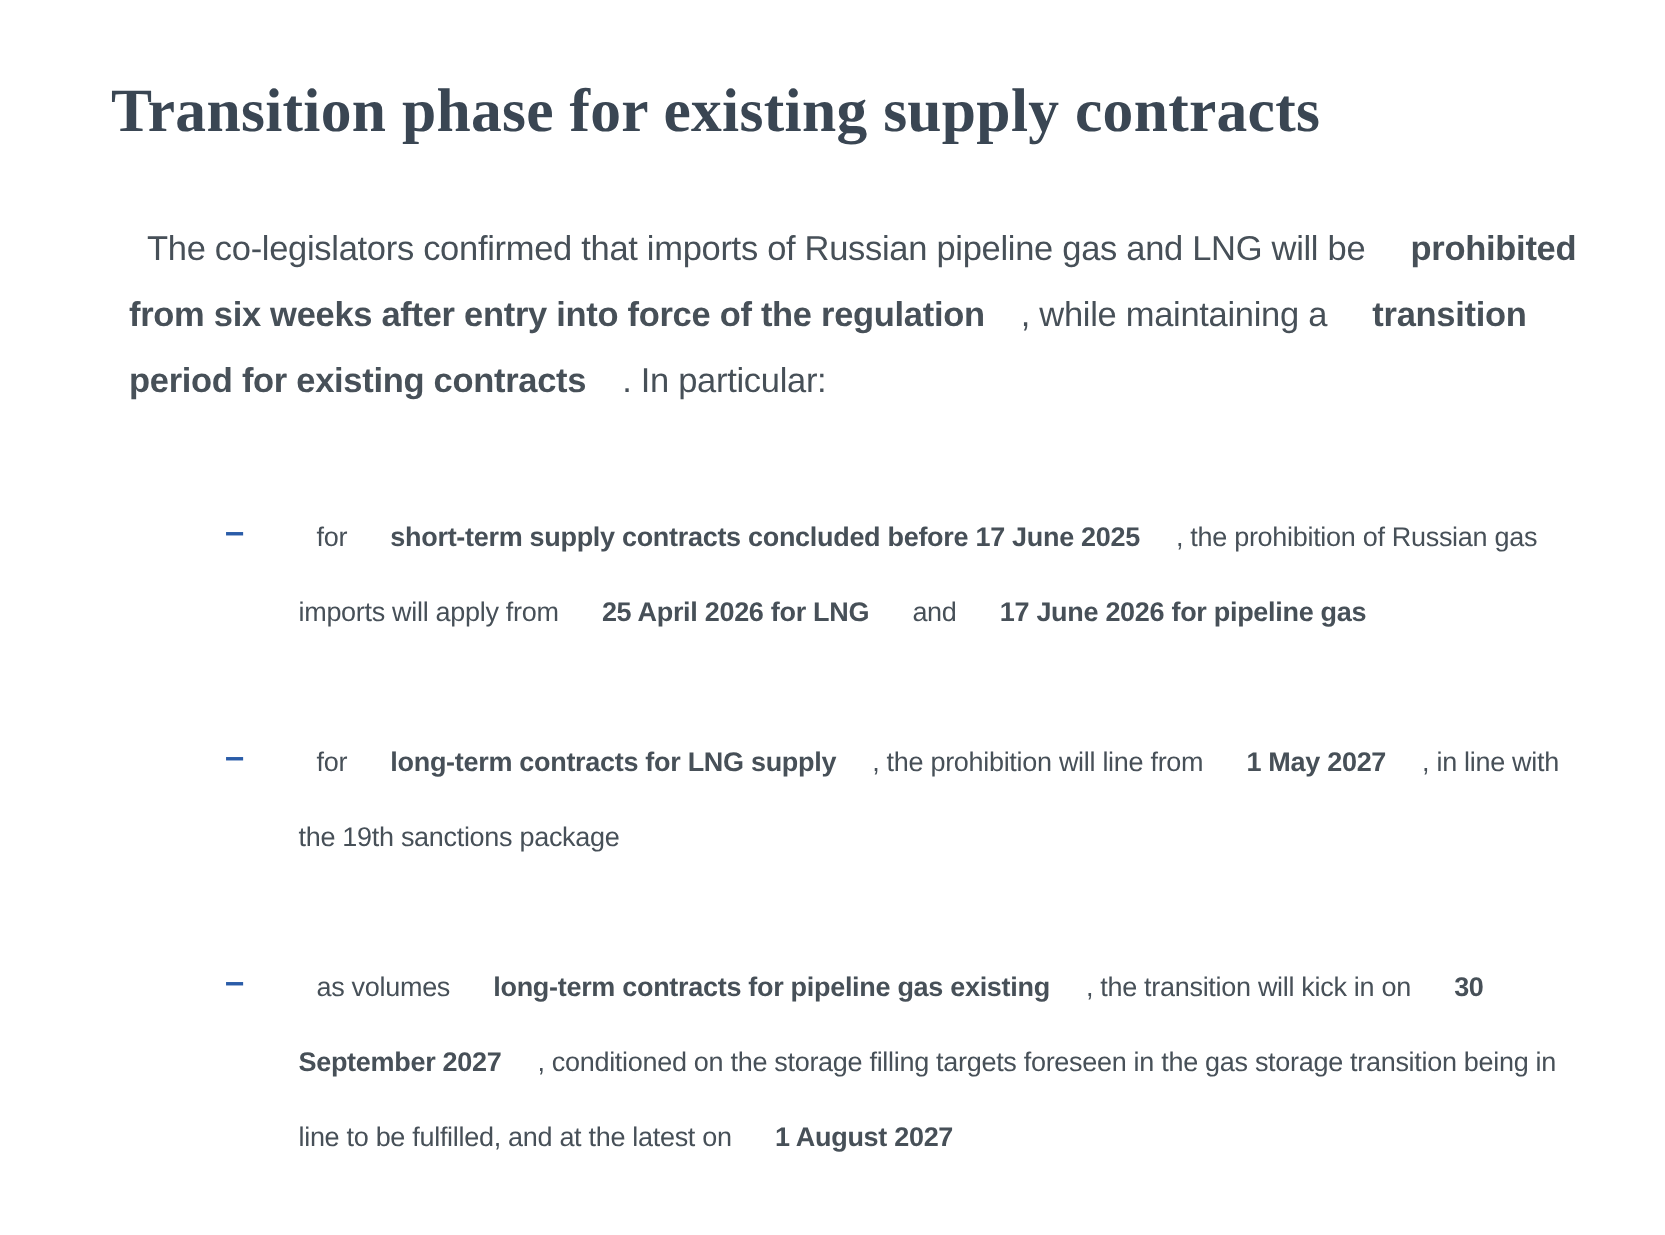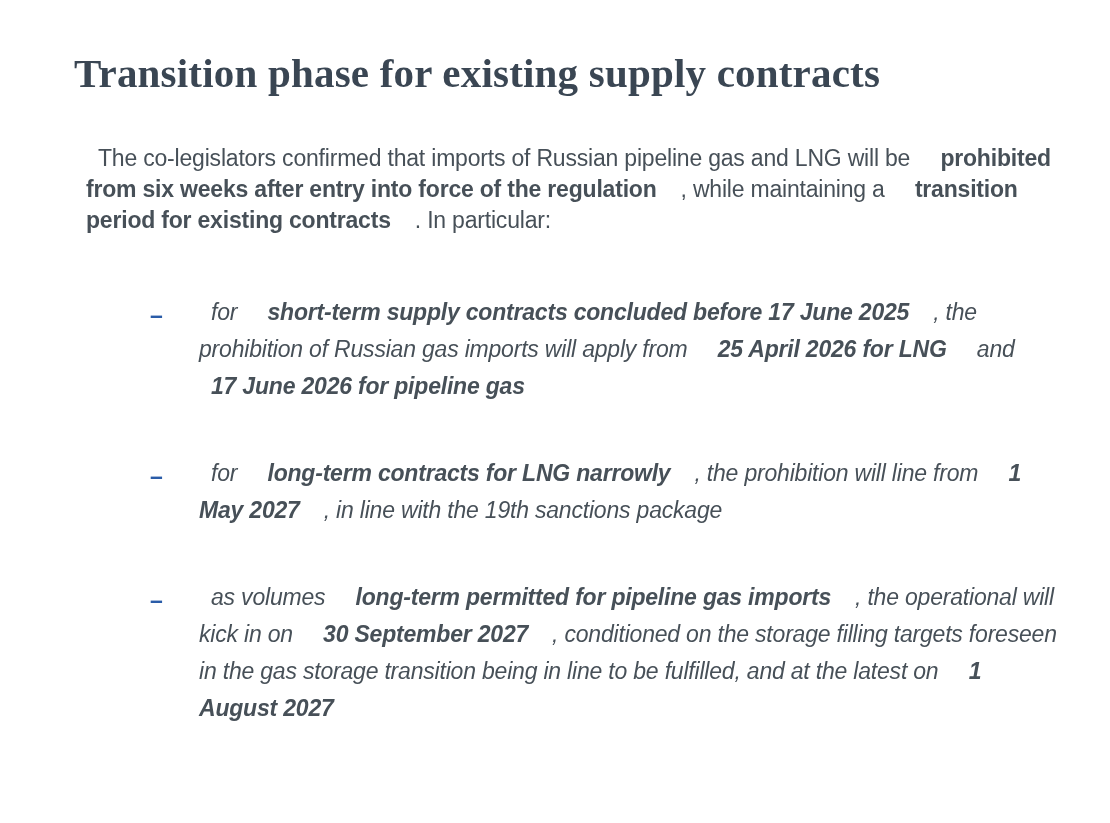--- a/index.html
+++ b/index.html
@@ -27,21 +27,21 @@
     font-family: "Liberation Serif", "DejaVu Serif", serif;
     font-weight: 700;
     font-size: 41px;
     line-height: 1.25;
     color: var(--heading-color);
     letter-spacing: 0.2px;
     margin: 2px 0 44px 0;
   }
   .para {
     font-size: 23px;
-    line-height: 31px;
+    line-height: 44px;
     letter-spacing: -0.2px;
     color: var(--body-color);
     max-width: 1016px;
   }
   .b { font-weight: 700; }
   ul.dash-list {
     list-style: none;
     margin: 46px 0 52px 0;
     padding: 0;
   }
@@ -53,46 +53,45 @@
   }
   ul.dash-list li + li { margin-top: 26px; }
   .dash {
     color: var(--bullet-color);
     font-weight: 700;
     font-size: 23px;
     line-height: 43px;
     flex: 0 0 25px;
   }
   .li-body {
-    font-size: 23px;
-    line-height: 37px;
+    font-size: 18px;
+    line-height: 50px;
     letter-spacing: -0.2px;
     color: var(--body-color);
-    font-style: italic;
   }
   .outro { margin-top: 0; }
 </style>
 </head>
 <body>
 
 <div class="page">
 
   <h1 class="title">Transition phase for existing supply contracts</h1>
 
   <p class="para"><span>The co-legislators confirmed that imports of Russian pipeline gas and LNG will be </span><span class="b">prohibited from six weeks after entry into force of the regulation</span><span>, while maintaining a </span><span class="b">transition period for existing contracts</span><span>. In particular:</span></p>
 
   <ul class="dash-list">
     <li>
       <span class="dash">–</span>
       <span class="li-body"><span>for </span><span class="b">short-term supply contracts concluded before 17 June 2025</span><span>, the prohibition of Russian gas imports will apply from </span><span class="b">25 April 2026 for LNG</span><span> and </span><span class="b">17 June 2026 for pipeline gas</span></span>
     </li>
     <li>
       <span class="dash">–</span>
-      <span class="li-body"><span>for </span><span class="b">long-term contracts for LNG narrowly</span><span>, the prohibition will line from </span><span class="b">1 May 2027</span><span>, in line with the 19th sanctions package</span></span>
+      <span class="li-body"><span>for </span><span class="b">long-term contracts for LNG supply</span><span>, the prohibition will line from </span><span class="b">1 May 2027</span><span>, in line with the 19th sanctions package</span></span>
     </li>
     <li>
       <span class="dash">–</span>
-      <span class="li-body"><span>as volumes </span><span class="b">long-term permitted for pipeline gas imports</span><span>, the operational will kick in on </span><span class="b">30 September 2027</span><span>, conditioned on the storage filling targets foreseen in the gas storage transition being in line to be fulfilled, and at the latest on </span><span class="b">1 August 2027</span></span>
+      <span class="li-body"><span>as volumes </span><span class="b">long-term contracts for pipeline gas existing</span><span>, the transition will kick in on </span><span class="b">30 September 2027</span><span>, conditioned on the storage filling targets foreseen in the gas storage transition being in line to be fulfilled, and at the latest on </span><span class="b">1 August 2027</span></span>
     </li>
   </ul>
 
 
 </div>
 
 </body></html>

